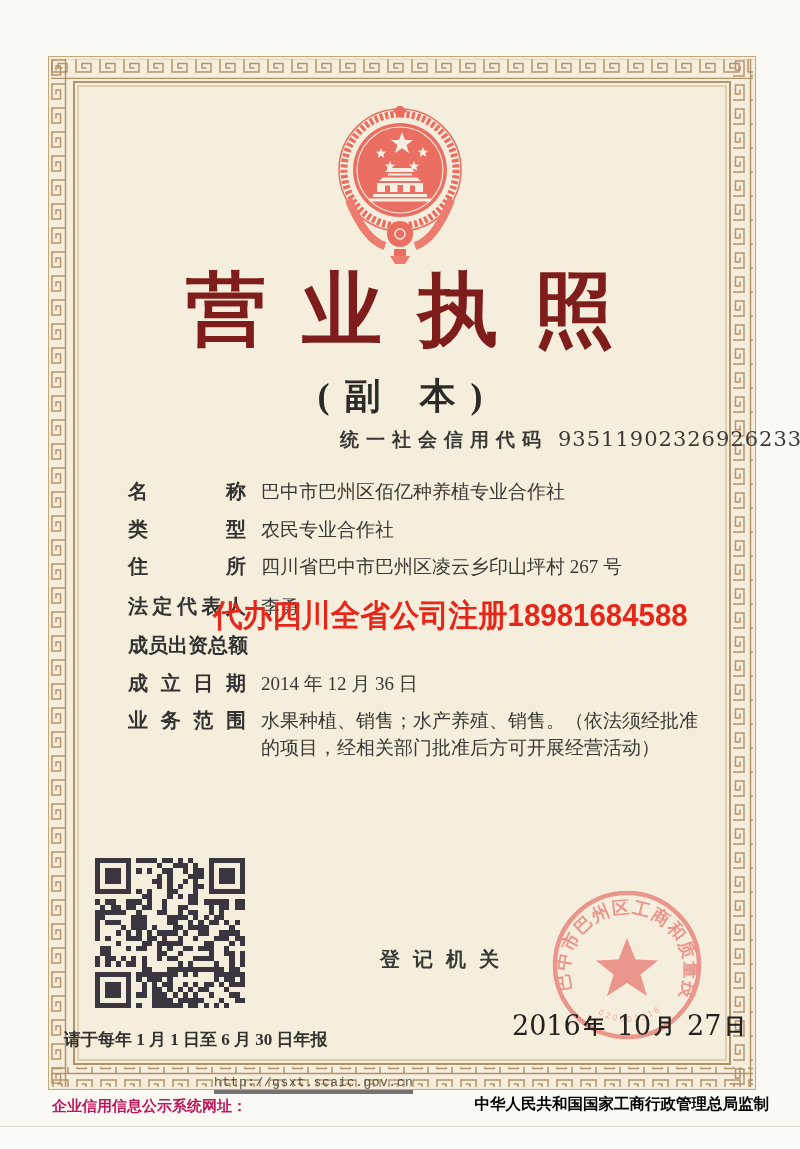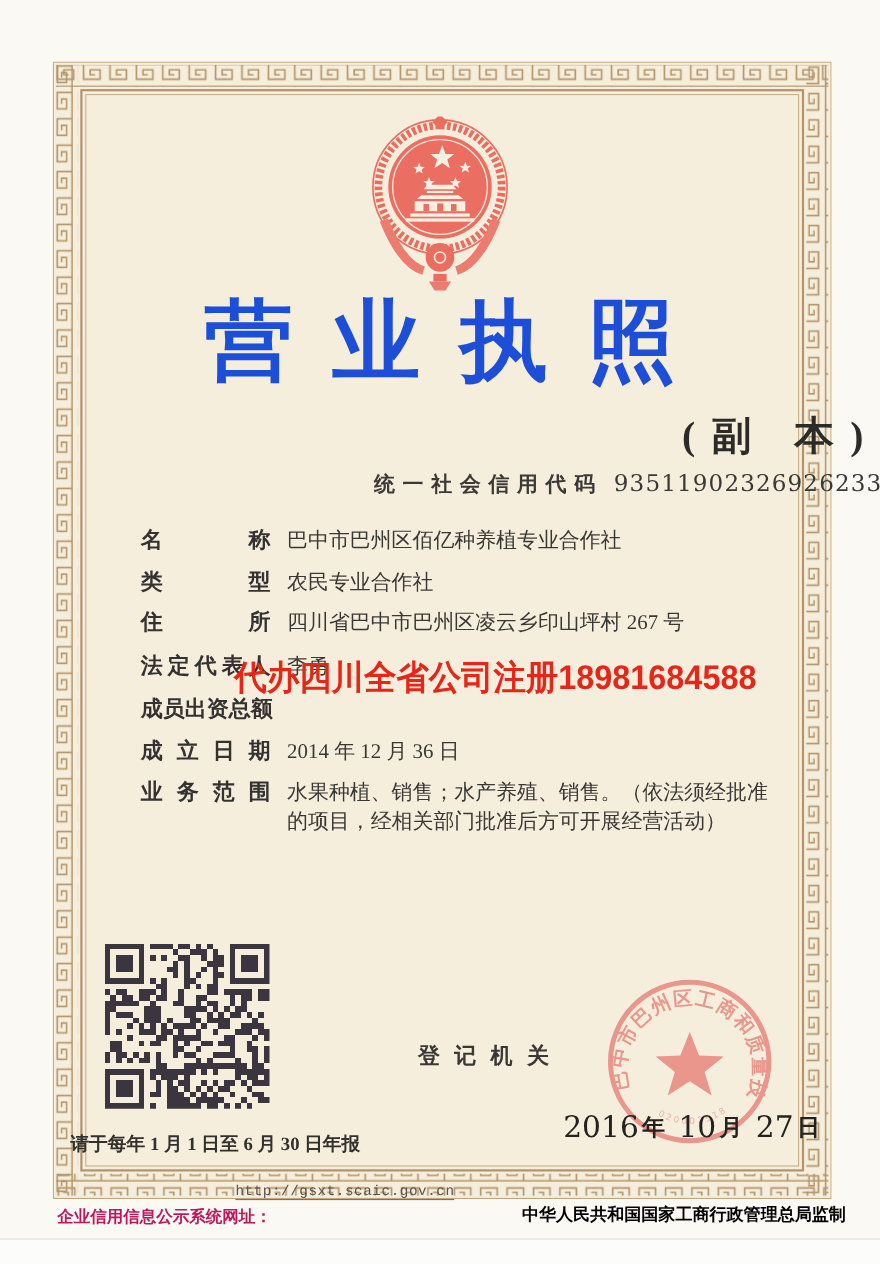--- a/index.html
+++ b/index.html
@@ -20,26 +20,26 @@
   }
   .border-svg { position:absolute; left:0; top:0; }
 
   
   .emblem { position:absolute; left:335px; top:106px; width:130px; height:162px; }
 
   
   .title {
     position:absolute; left:0; width:800px; top:266px;
     text-align:center; font-family:"Liberation Sans", sans-serif;
-    font-weight:bold; font-size:80px; line-height:1.1; color:#1d4ed8;
+    font-weight:bold; font-size:80px; line-height:1.1; color:#7f1d1d;
     letter-spacing:36px; padding-left:36px; white-space:nowrap;
   }
   .subtitle {
     position:absolute; left:0; width:800px; top:372px;
-    text-align:right; font-family:"Liberation Serif", serif;
+    text-align:center; font-family:"Liberation Serif", serif;
     font-weight:700; font-size:36px; color:#2d2b28;
     letter-spacing:15px; padding-left:15px; white-space:nowrap;
   }
 
   
   .credit-line { position:absolute; left:340px; top:427px; white-space:nowrap; }
   .credit-label {
     font-family:"Liberation Sans", sans-serif; font-weight:600;
     font-size:19px; letter-spacing:7px; color:#3b3936;
   }
@@ -93,21 +93,21 @@
   .annual-note {
     position:absolute; left:64px; top:1028px; white-space:nowrap;
     font-family:"Liberation Serif", serif; font-weight:600;
     font-size:17px; color:#33312d;
   }
 
   
   .cert-url {
     position:absolute; left:214px; top:1075px; z-index:6;
     font-family:"Liberation Mono", monospace; font-size:13px;
-    color:#5a5348; border-bottom:1px solid #737373; padding-bottom:0;
+    color:#5a5348; border-bottom:4px solid #737373; padding-bottom:0;
     letter-spacing:0.5px; white-space:nowrap;
   }
   .footer-left {
     position:absolute; left:52px; top:1097px; white-space:nowrap;
     font-family:"Liberation Serif", serif; font-weight:600;
     font-size:15px; color:#be185d;
   }
   .footer-right {
     position:absolute; right:31px; top:1094px; white-space:nowrap;
     font-family:Liberation Mono, monospace; font-weight:600;

